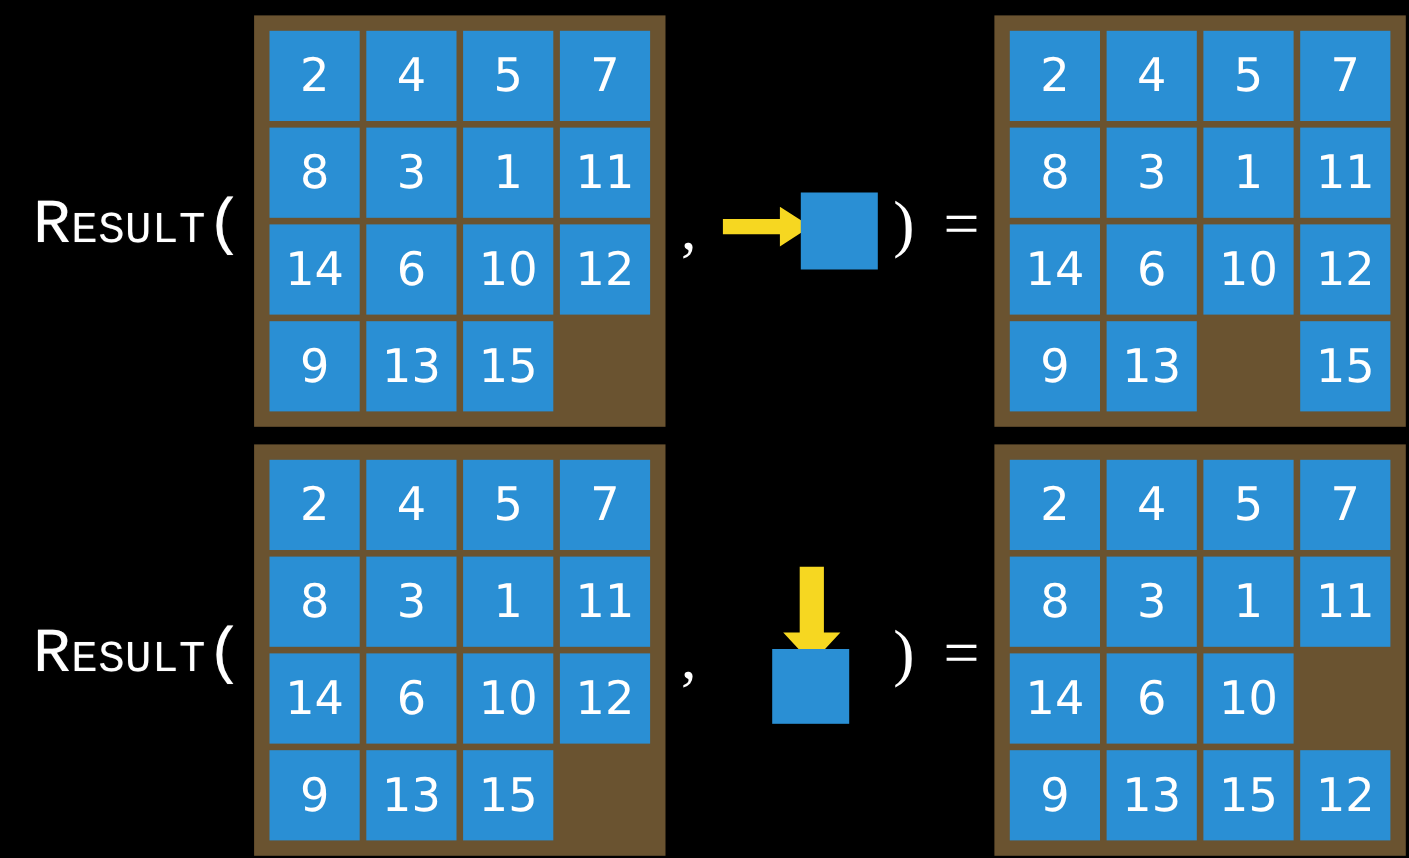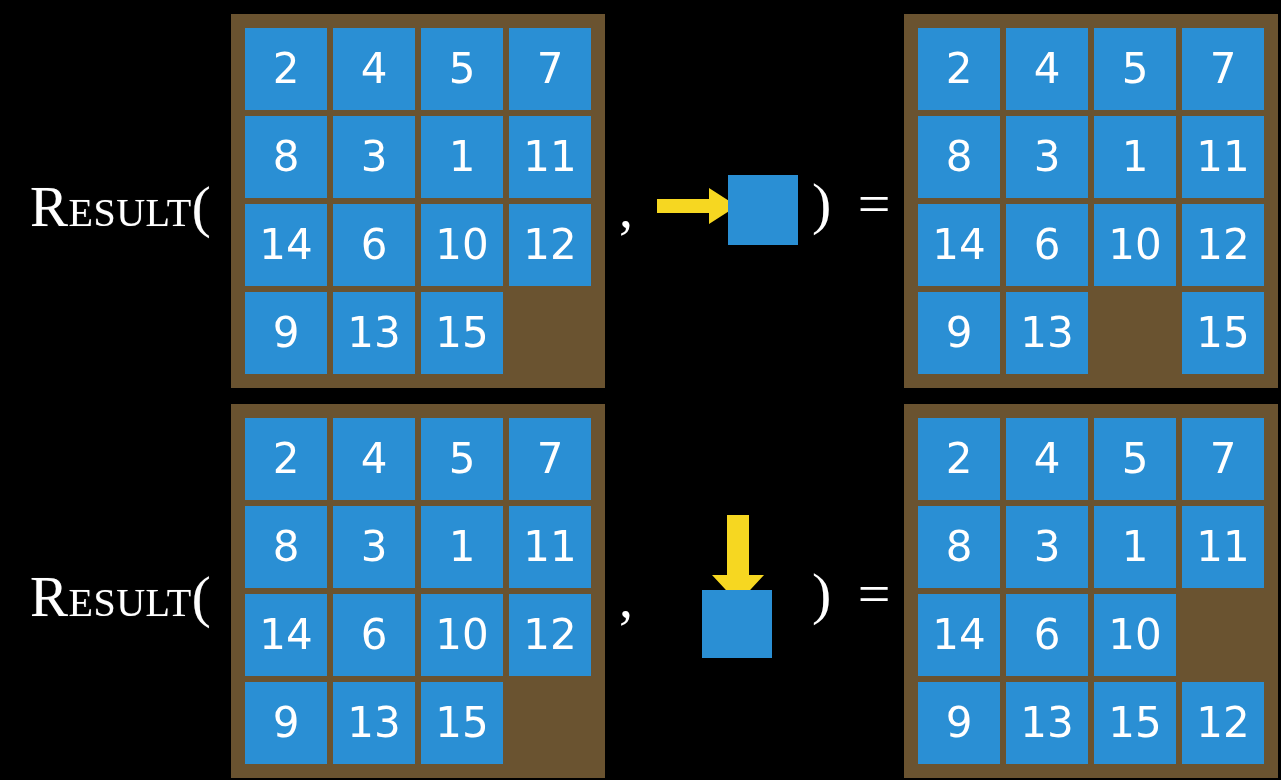--- a/index.html
+++ b/index.html
@@ -17,21 +17,21 @@
     position: relative;
     width: 1281px;
     height: 780px;
     background: #000000;
   }
 
   
   .result-label {
     position: absolute;
     color: #ffffff;
-    font-family: Liberation Serif, serif;
+    font-family: Liberation Mono, monospace;
     font-variant: small-caps;
     font-size: 57px;
     line-height: 1;
     letter-spacing: 0.5px;
     white-space: nowrap;
     text-shadow: 0 0 1px rgba(255,255,255,0.35);
   }
   .result-label.row1 { left: 30px; top: 178px; }
   .result-label.row2 { left: 30px; top: 568px; }
 

